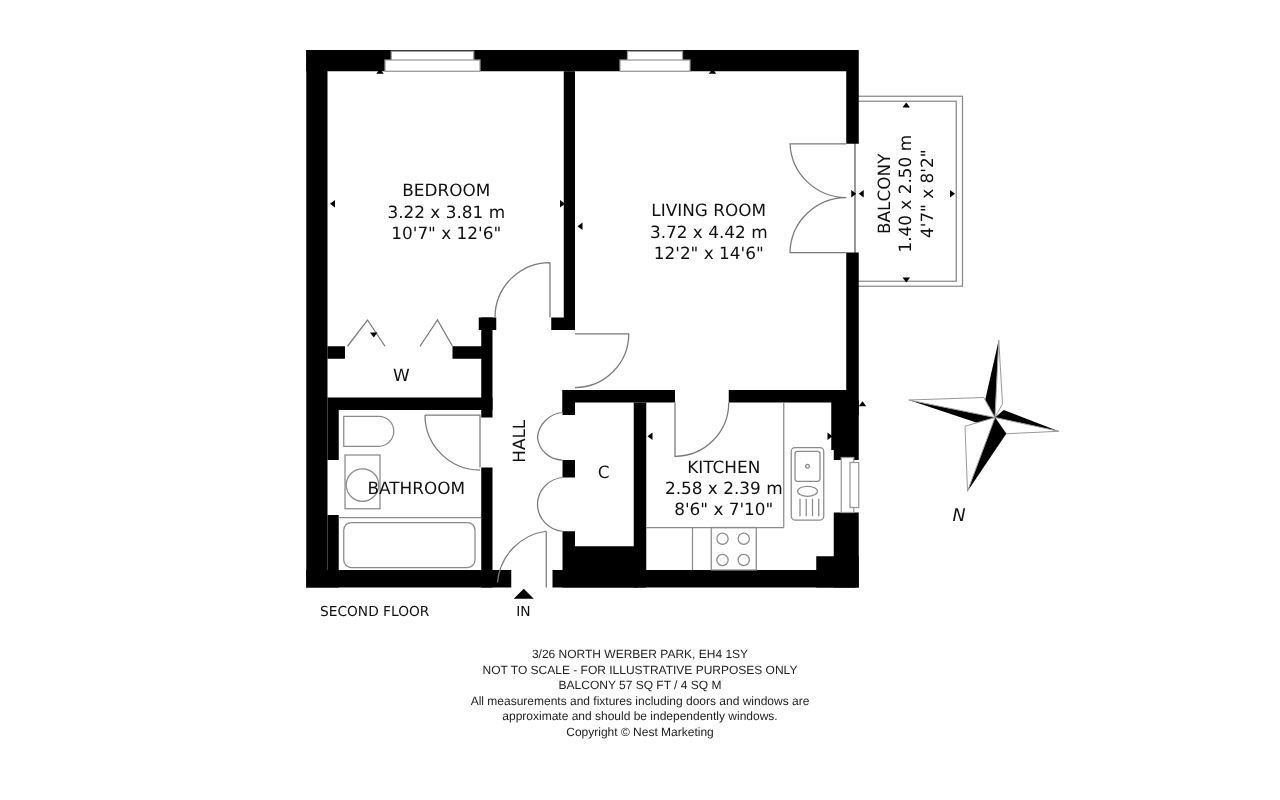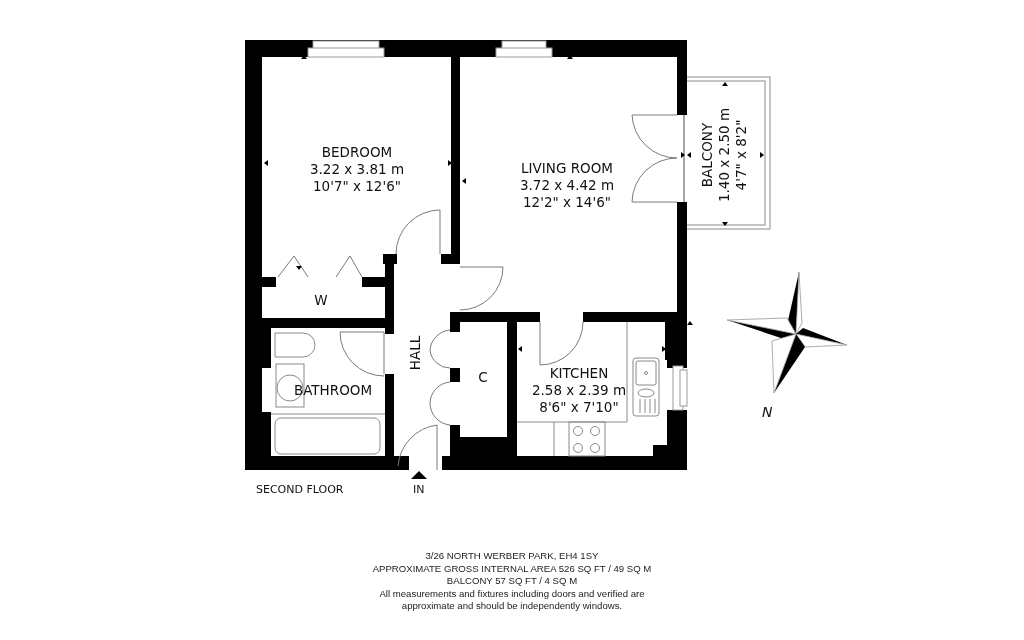--- a/index.html
+++ b/index.html
@@ -5,21 +5,21 @@
     html, body { margin: 0; padding: 0; background: #ffffff; }
     body { width: 1024px; height: 640px; position: relative; overflow: hidden; font-family: "DejaVu Sans", sans-serif; }
     #plan { position: absolute; left: 0; top: 0; width: 1024px; height: 640px; }
     .wall { fill: #000; }
     .thin { fill: none; stroke: #8a8a8a; stroke-width: 1; }
     .door { fill: none; stroke: #7a7a7a; stroke-width: 1; }
     .win { fill: #fff; stroke: #9a9a9a; stroke-width: 1; }
     .room-label { font-family: "DejaVu Sans", sans-serif; font-size: 13.5px; fill: #111; text-anchor: middle; }
     .small-label { font-family: "DejaVu Sans", sans-serif; font-size: 11px; fill: #111; }
     .marker { fill: #000; }
-    .footer { position: absolute; left: 300px; top: 550px; width: 424px; text-align: center; font-family: "Liberation Sans", sans-serif; font-size: 9.6px; line-height: 12.6px; color: #222; }
+    .footer { position: absolute; left: 300px; top: 518px; width: 424px; text-align: center; font-family: "Liberation Sans", sans-serif; font-size: 9.6px; line-height: 12.6px; color: #222; }
     .footer div { white-space: nowrap; }
   </style>
 </head>
 <body>
 
 <svg id="plan" viewBox="0 0 1024 640" xmlns="http://www.w3.org/2000/svg">
 
   <g>
     <rect x="684" y="77" width="86" height="152" class="thin"></rect>
     <rect x="684" y="81" width="81" height="144" class="thin"></rect>
@@ -190,17 +190,18 @@
     <polygon points="847,345 803,328 796,334" fill="#000"></polygon>
     <polygon points="847,345 805,347 796,334" fill="#fff" stroke="#999" stroke-width="0.8"></polygon>
     <polygon points="774,393 805,347 796,334" fill="#000"></polygon>
     <polygon points="774,393 772,341 796,334" fill="#fff" stroke="#999" stroke-width="0.8"></polygon>
   </g>
   <text x="762" y="417" font-family="DejaVu Sans, sans-serif" font-size="14" font-style="italic" fill="#111">N</text>
 </svg>
 
 <div class="footer">
   <div>3/26 NORTH WERBER PARK, EH4 1SY</div>
-  <div>APPROXIMATE GROSS INTERNAL AREA 526 SQ FT / 49 SQ M</div>
+  <div>NOT TO SCALE - FOR ILLUSTRATIVE PURPOSES ONLY</div>
   <div>BALCONY 57 SQ FT / 4 SQ M</div>
-  <div>All measurements and fixtures including doors and verified are</div>
+  <div>All measurements and fixtures including doors and windows are</div>
   <div>approximate and should be independently windows.</div>
+  <div>Copyright © Nest Marketing</div>
 </div>
 
 </body></html>

